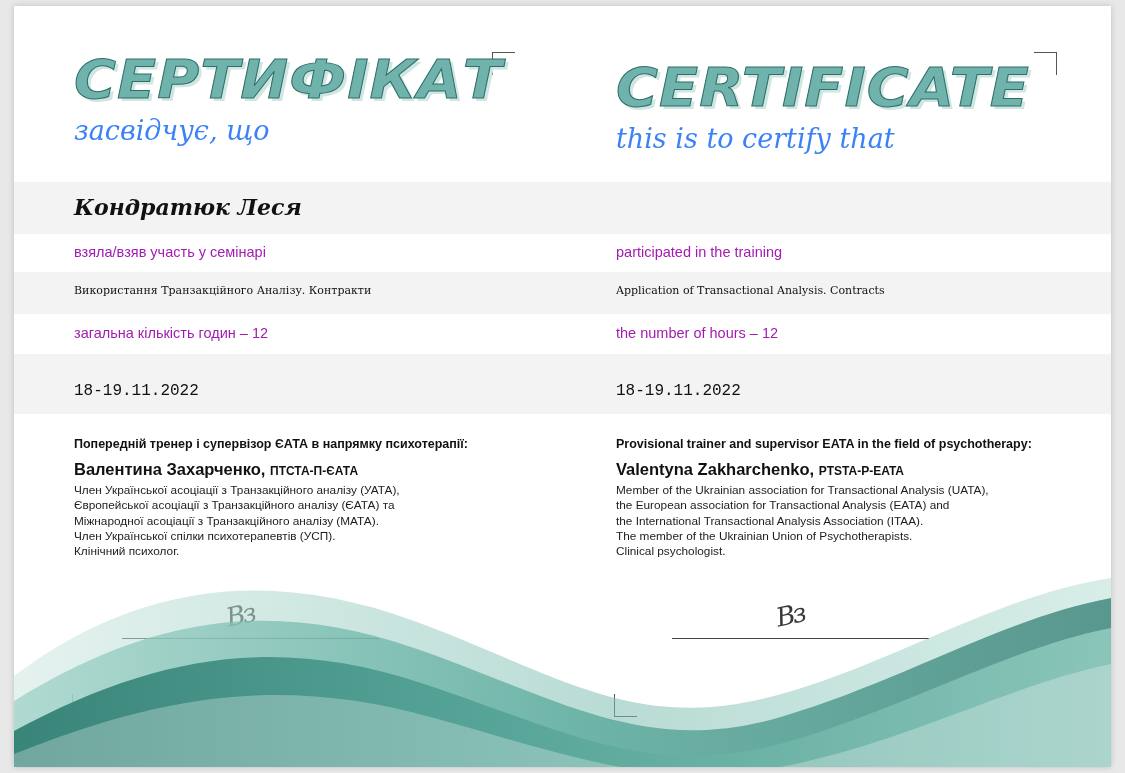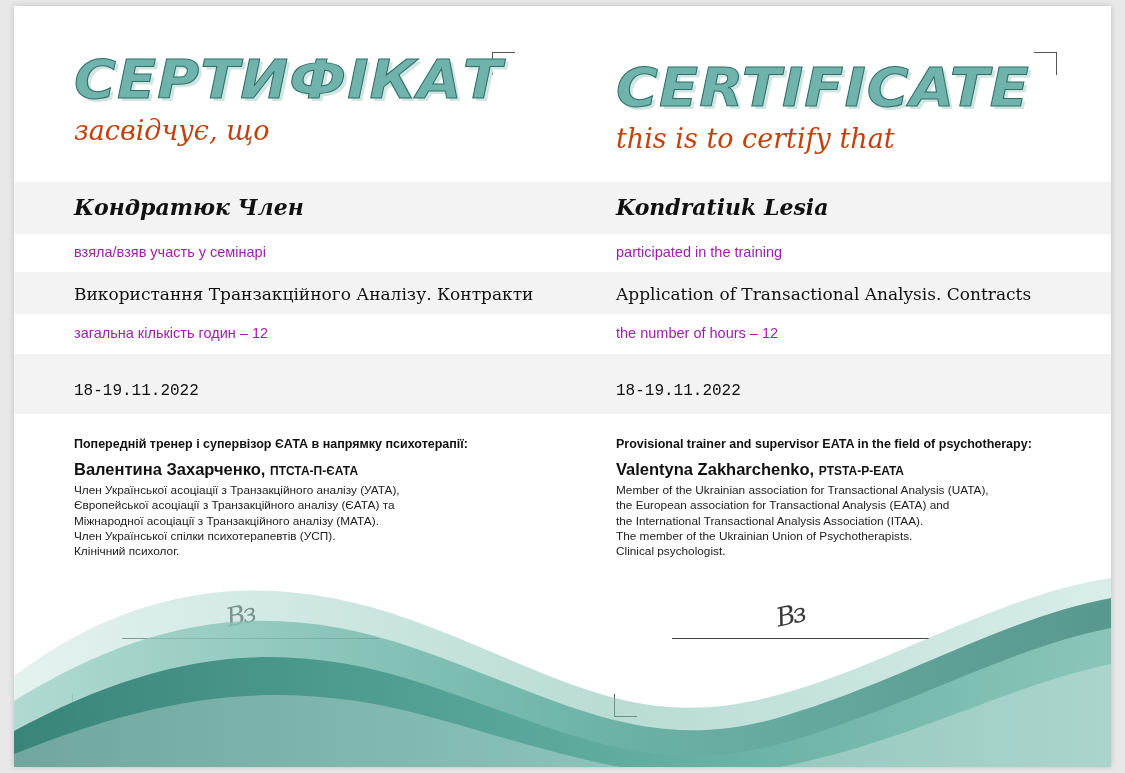--- a/index.html
+++ b/index.html
@@ -63,41 +63,41 @@
     text-shadow: 3px 3px 0 #cfe6e3;
     line-height: 1.05;
     white-space: nowrap;
     transform: scaleX(1.06);
     transform-origin: left center;
   }
   .subtitle {
     font-family: "DejaVu Serif", serif;
     font-style: italic;
     font-size: 27px;
-    color: #c2410c;
+    color: #3b82f6;
     margin-top: 6px;
     white-space: nowrap;
   }
 
   .name {
     font-family: "DejaVu Serif", serif;
     font-style: italic;
     font-weight: bold;
     font-size: 22px;
     color: #111;
     white-space: nowrap;
   }
   .line-small {
     font-family: "Liberation Sans", sans-serif;
     font-size: 14.5px;
     color: #a21caf;
   }
   .line-course {
     font-family: "DejaVu Serif", serif;
-    font-size: 17px;
+    font-size: 11px;
     color: #111;
   }
   .line-date {
     font-family: Liberation Mono, monospace;
     font-size: 16px;
     color: #111;
   }
 
   .trainer-head {
     font-family: "Liberation Sans", sans-serif;
@@ -162,21 +162,21 @@
 
   <div class="corner tl-in"></div>
   <div class="corner tr-in"></div>
   <div class="corner bl-in"></div>
   <div class="corner br-in"></div>
 
   <div class="col col-left" style="top:46px;">
     <div class="title">СЕРТИФІКАТ</div>
     <div class="subtitle">засвідчує, що</div>
   </div>
-  <div class="col col-left name" style="top:188px;">Кондратюк Член</div>
+  <div class="col col-left name" style="top:188px;">Кондратюк Леся</div>
   <div class="col col-left line-small" style="top:238px;">взяла/взяв участь у семінарі</div>
   <div class="col col-left line-course" style="top:278px;width:500px;">Використання Транзакційного Аналізу. Контракти</div>
   <div class="col col-left line-small" style="top:319px;">загальна кількість годин – 12</div>
   <div class="col col-left line-date" style="top:376px;">18-19.11.2022</div>
 
   <div class="col col-left" style="top:431px;width:500px;">
     <div class="trainer-head">Попередній тренер і супервізор ЄАТА в напрямку психотерапії:</div>
     <div class="trainer-name">
       <span>Валентина Захарченко,</span>
       <span class="cred">ПТСТА-П-ЄАТА</span>
@@ -188,21 +188,20 @@
 Клінічний психолог.</div>
   </div>
 
   <div class="sig-line" style="left:108px;top:632px;"></div>
   <div class="sig-mark" style="left:212px;top:594px;">Вз</div>
 
   <div class="col col-right" style="top:54px;">
     <div class="title">CERTIFICATE</div>
     <div class="subtitle">this is to certify that</div>
   </div>
-  <div class="col col-right name" style="top:188px;">Kondratiuk Lesia</div>
   <div class="col col-right line-small" style="top:238px;">participated in the training</div>
   <div class="col col-right line-course" style="top:278px;width:490px;">Application of Transactional Analysis. Contracts</div>
   <div class="col col-right line-small" style="top:319px;">the number of hours – 12</div>
   <div class="col col-right line-date" style="top:376px;">18-19.11.2022</div>
 
   <div class="col col-right" style="top:431px;width:470px;">
     <div class="trainer-head">Provisional trainer and supervisor EATA in the field of psychotherapy:</div>
     <div class="trainer-name">
       <span>Valentyna Zakharchenko,</span>
       <span class="cred">PTSTA-P-EATA</span>

